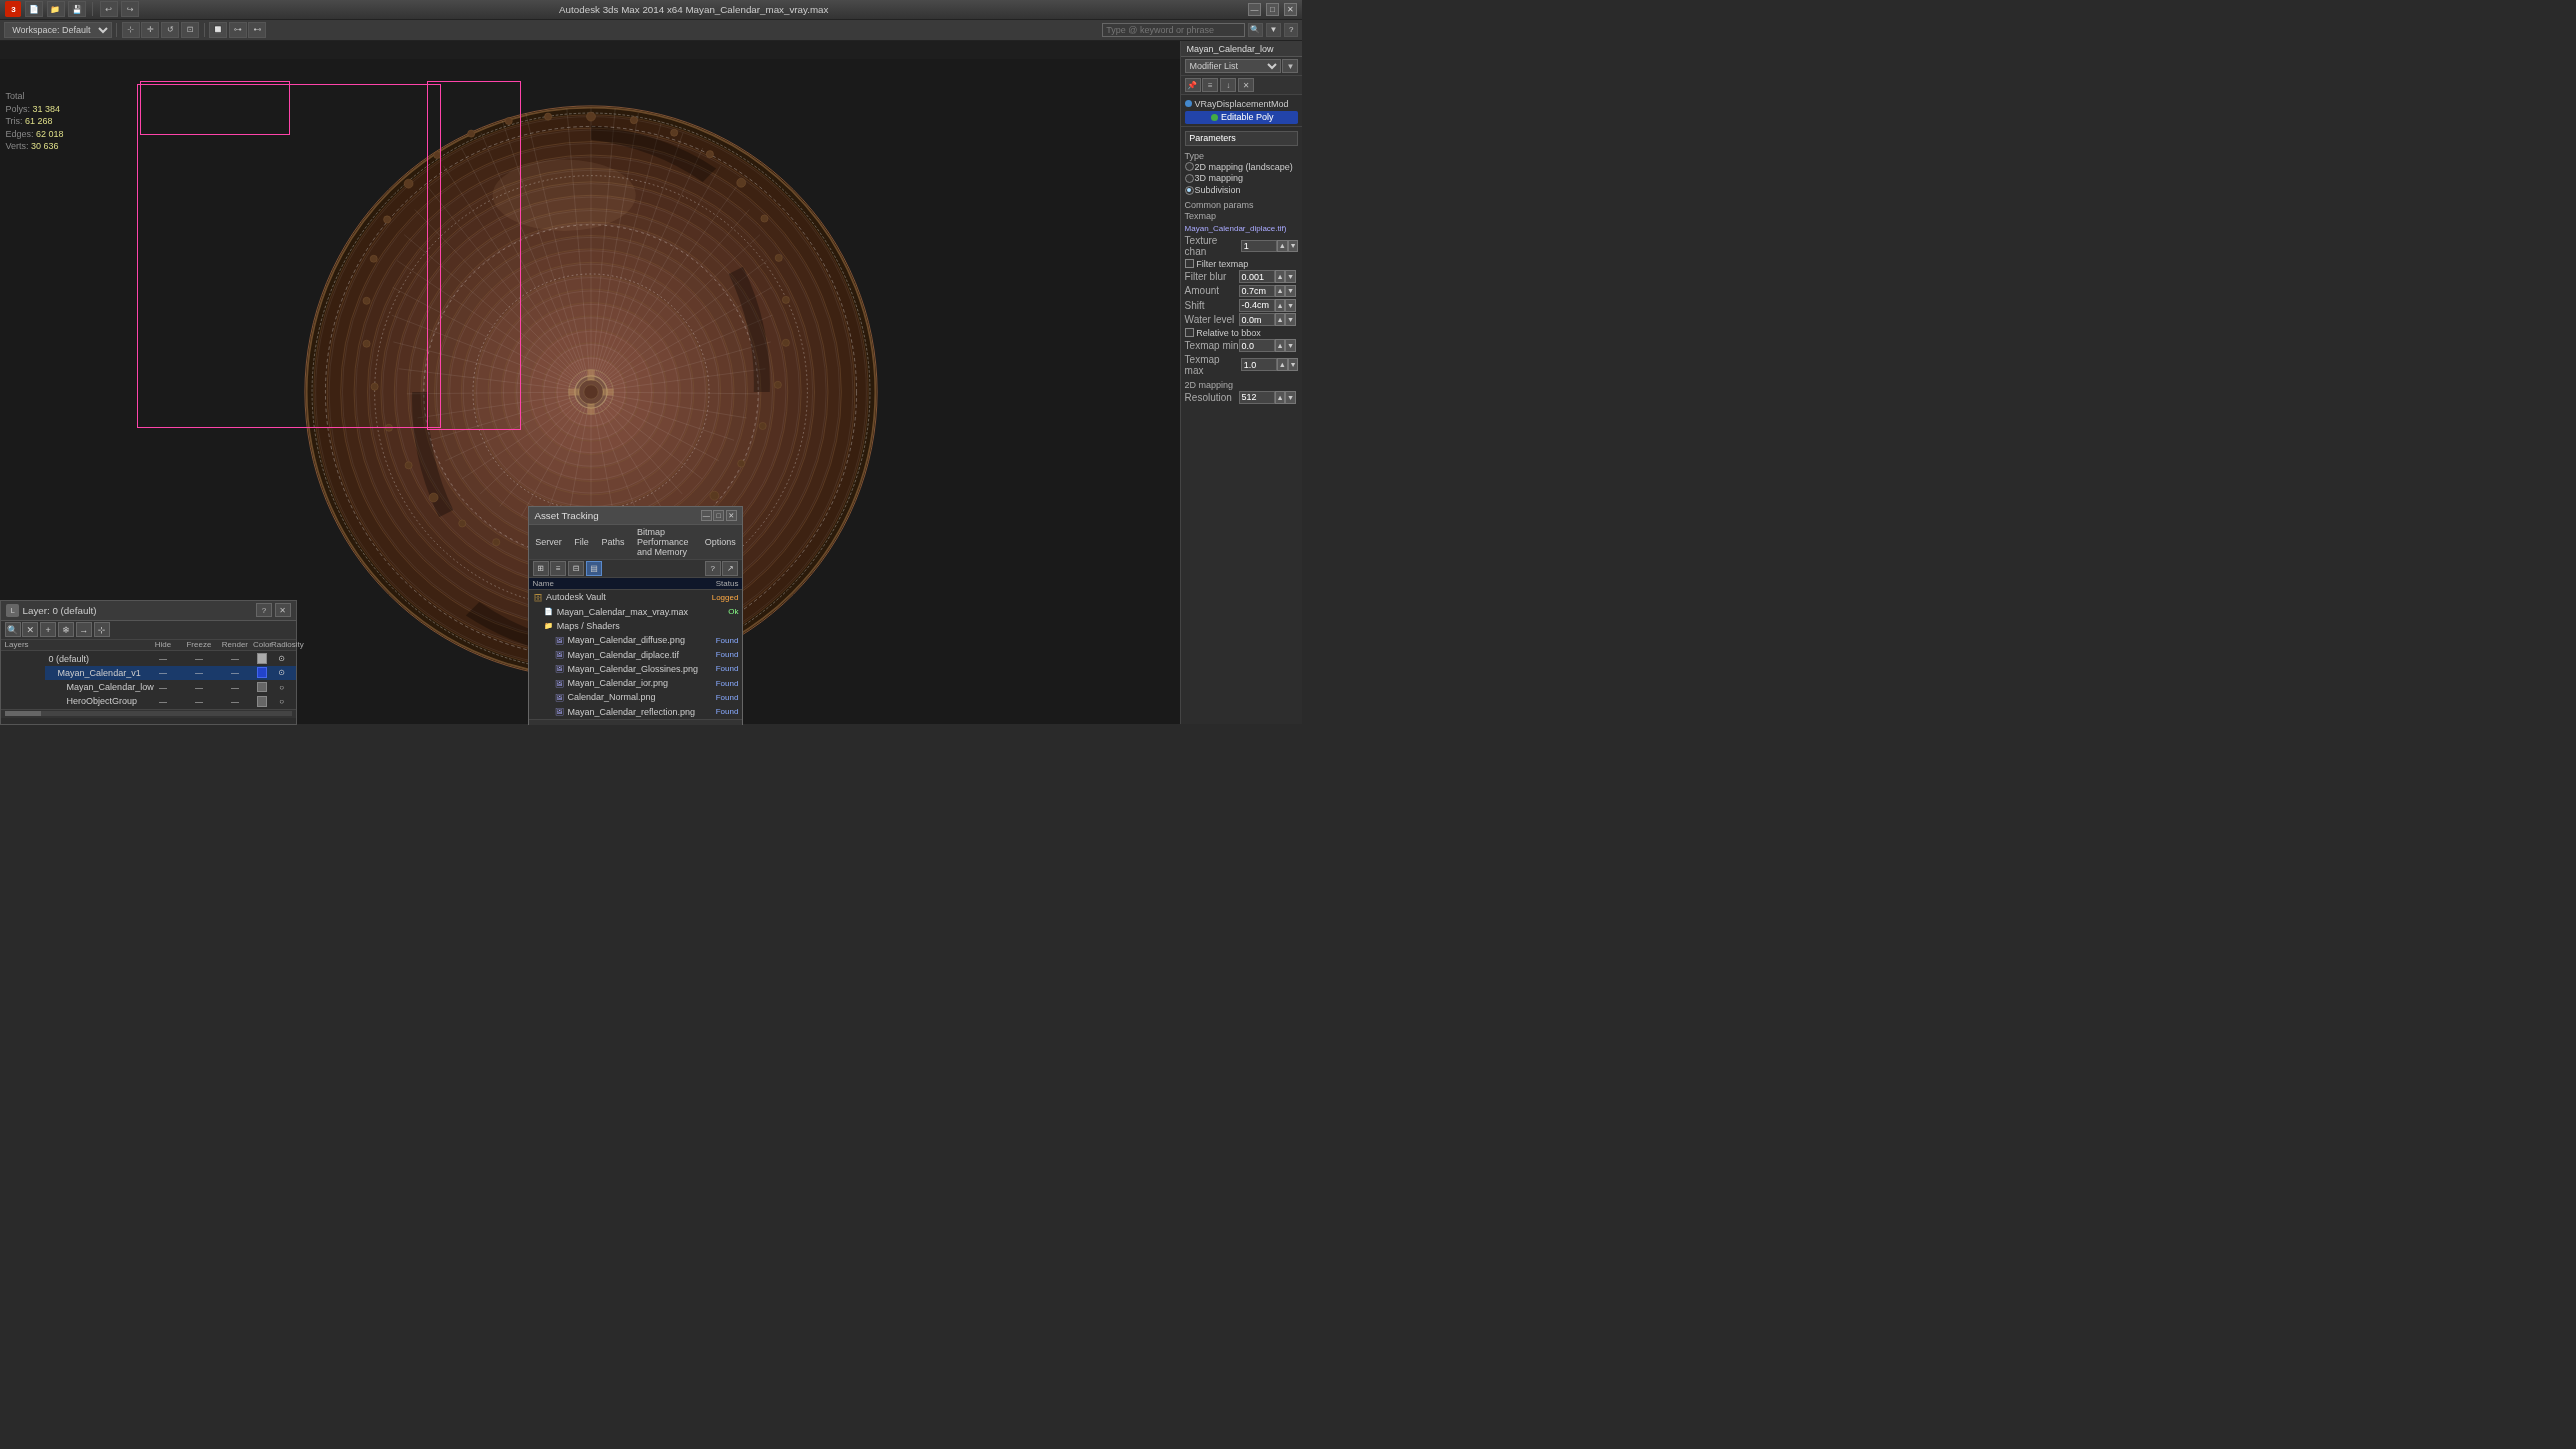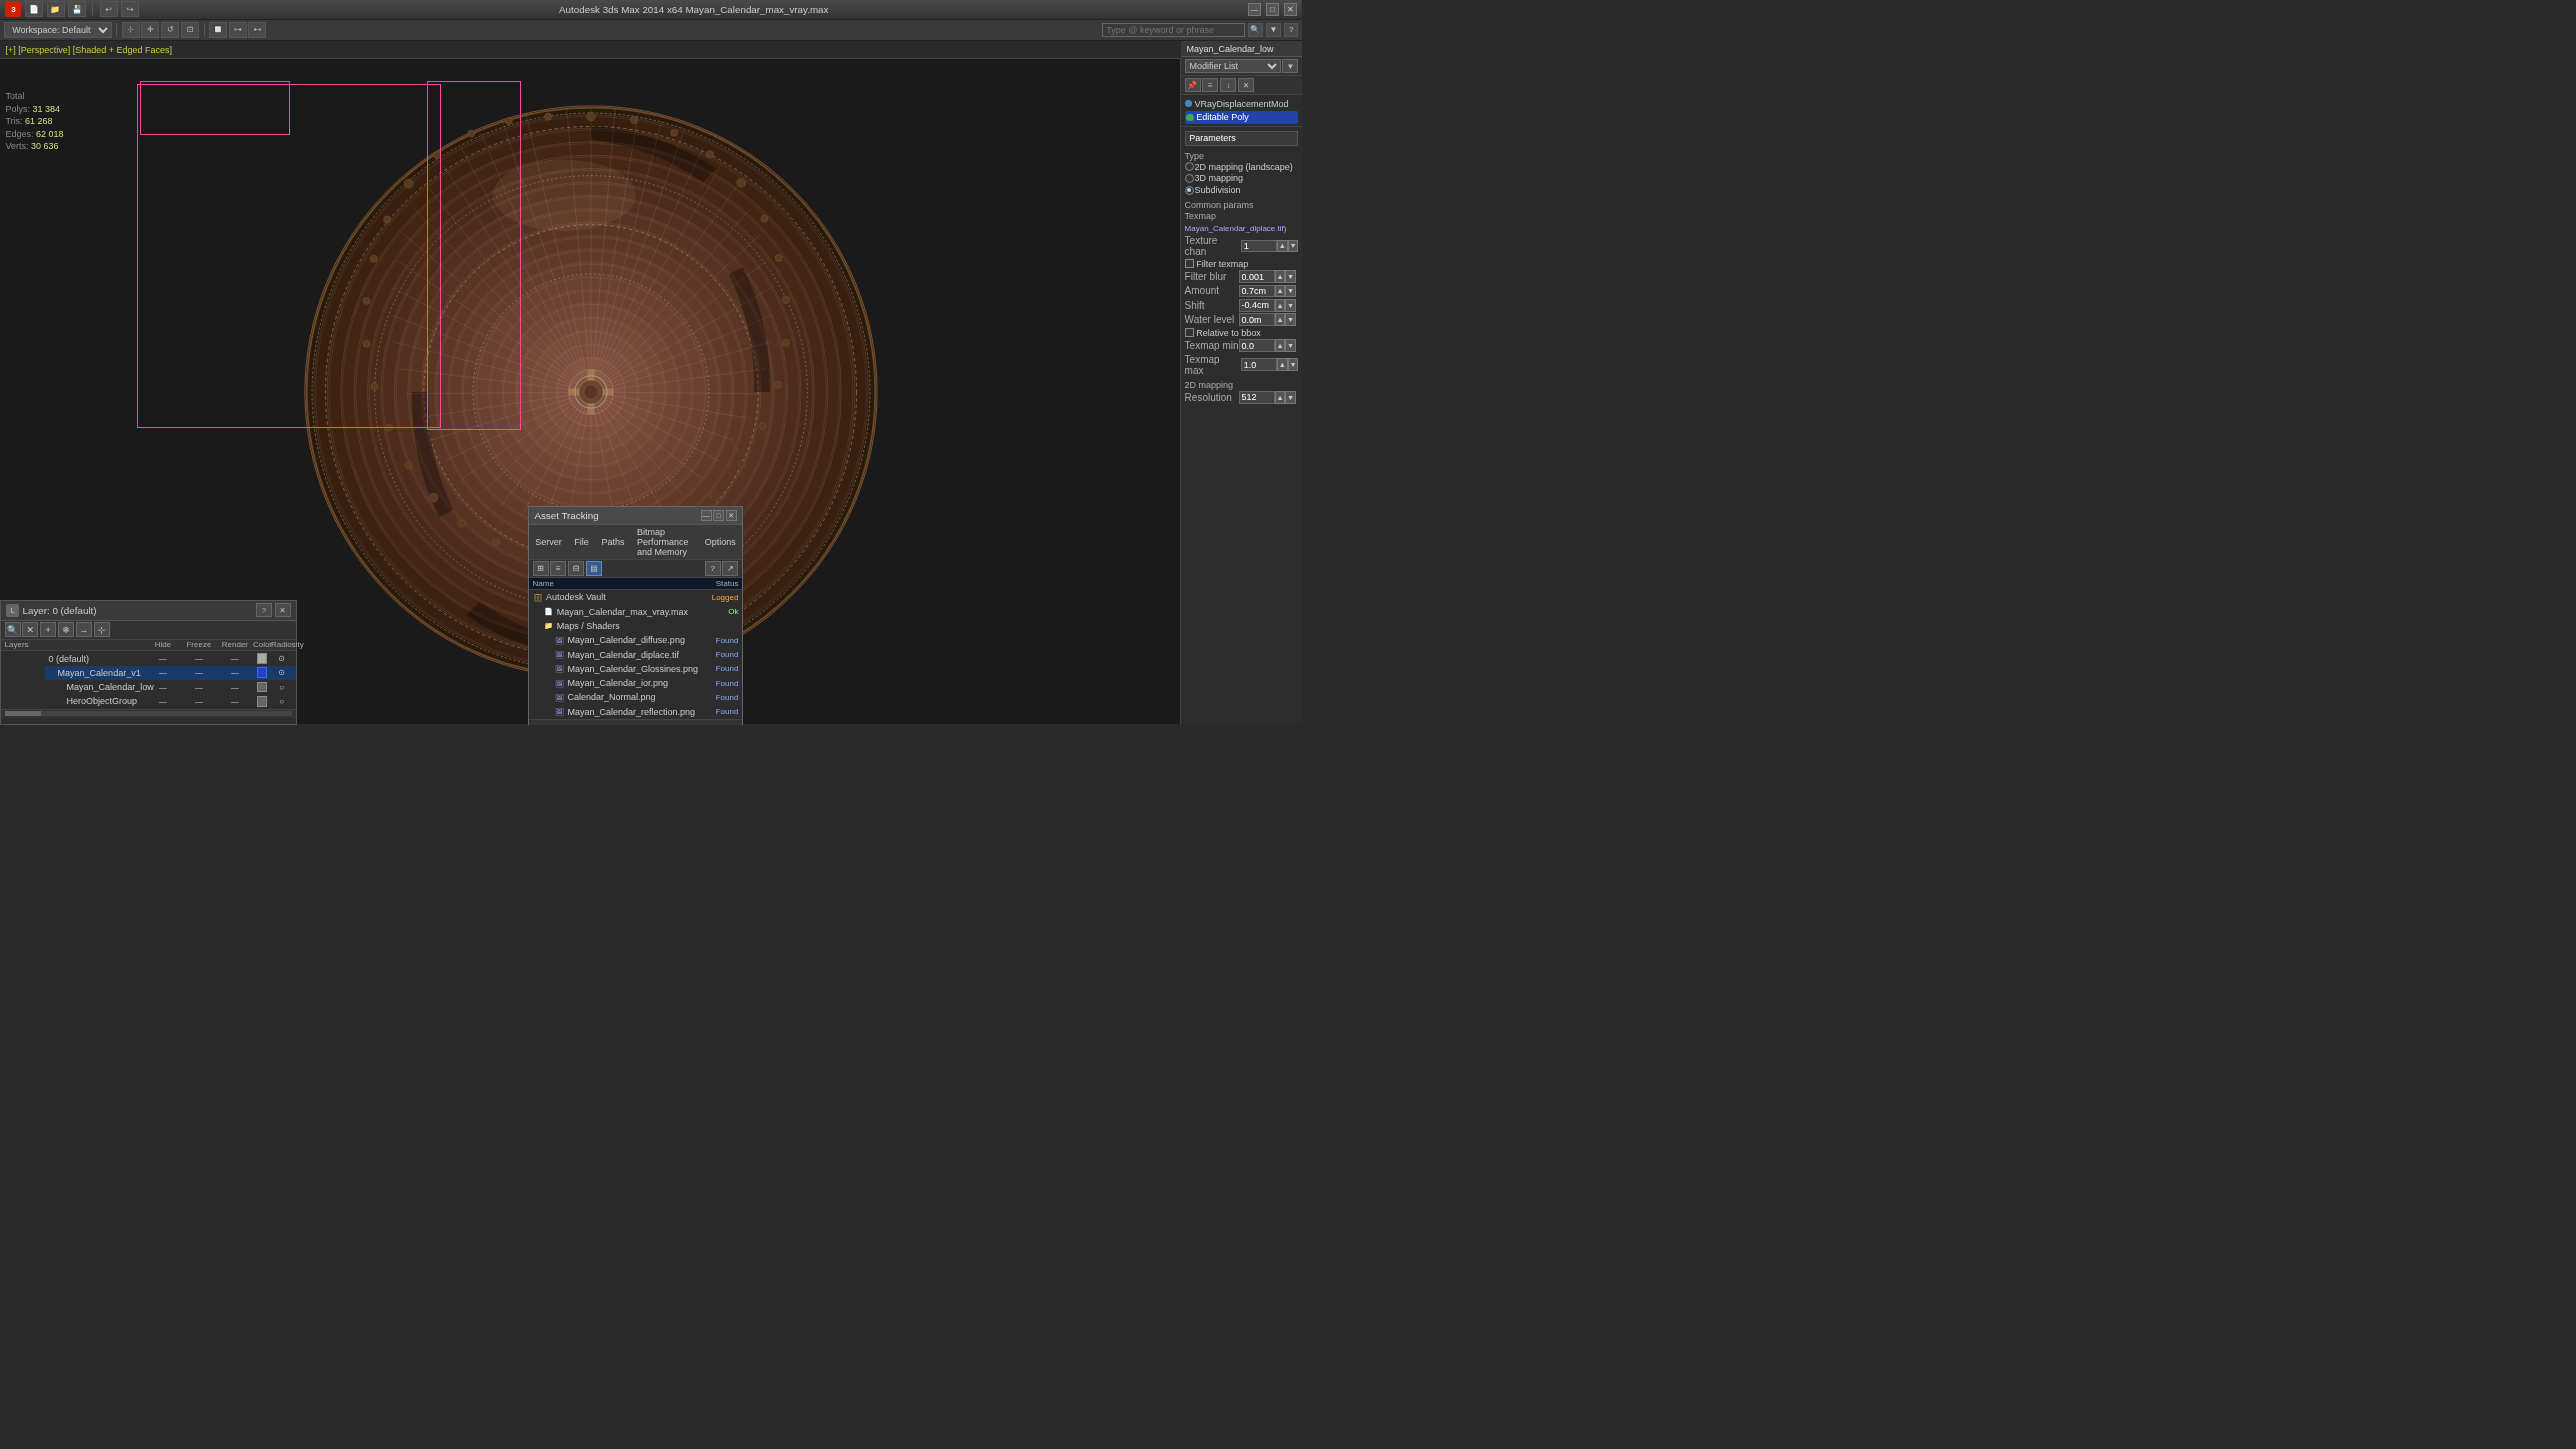--- a/index.html
+++ b/index.html
@@ -271,21 +271,21 @@
       border-bottom: 0.9px solid #444;
     }
     .mod-stack-item {
       display: flex;
       align-items: center;
       gap: 2.7px;
       padding: 1.8px 0;
       font-size: 9px;
       cursor: pointer;
     }
-    .mod-stack-active { background: #2244aa; border-radius: 1.8px; padding-left: 1.8px; }
+    .mod-stack-active { background: #2244aa; border-radius: 1.8px; padding-left: 1.8px; justify-content: center; }
     .mod-color-dot {
       width: 7.2px;
       height: 7.2px;
       border-radius: 50%;
     }
 
     
     #params-panel {
       padding: 3.6px;
     }
@@ -657,23 +657,20 @@
   <div class="menu-item">Modifiers</div>
   <div class="menu-item">Animation</div>
   <div class="menu-item">Graph Editors</div>
   <div class="menu-item">Rendering</div>
   <div class="menu-item">Customize</div>
   <div class="menu-item">MAXScript</div>
   <div class="menu-item">Help</div>
 </div>
 
 <div id="viewport">
-  <div id="viewport-header">
-    <span>[+] [Perspective] [Shaded + Edged Faces]</span>
-  </div>
   <div id="canvas-area">
 
     <div id="stats-overlay">
       <div style="color:#888; font-size:9px;">Total</div>
       <div style="color:#aaa; font-size:9px;"><span style="color:#888;">Polys: </span><span style="color:#dddd88;">31 384</span></div>
       <div style="color:#aaa; font-size:9px;"><span style="color:#888;">Tris: </span><span style="color:#dddd88;">61 268</span></div>
       <div style="color:#aaa; font-size:9px;"><span style="color:#888;">Edges: </span><span style="color:#dddd88;">62 018</span></div>
       <div style="color:#aaa; font-size:9px;"><span style="color:#888;">Verts: </span><span style="color:#dddd88;">30 636</span></div>
     </div>
 

